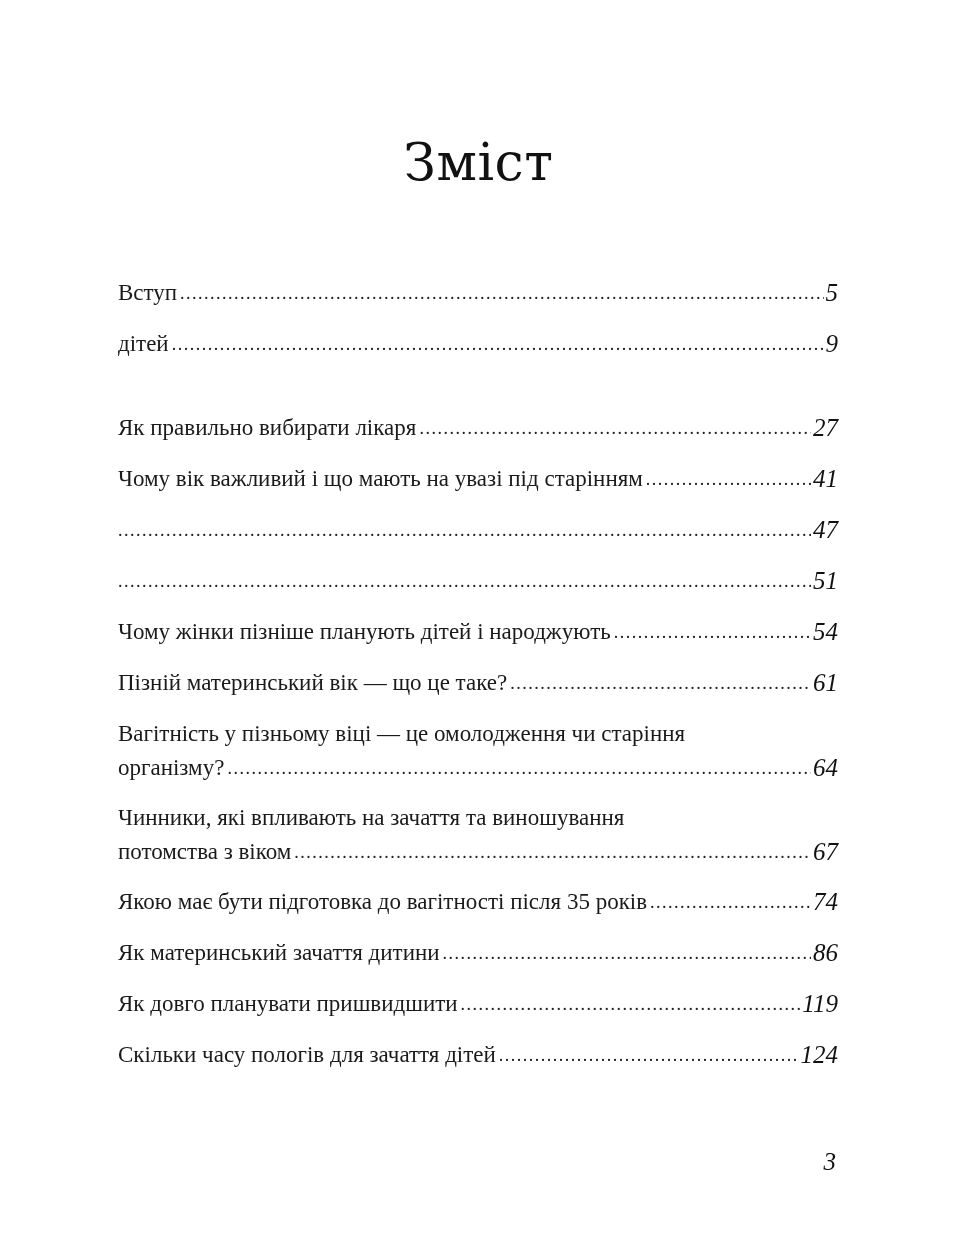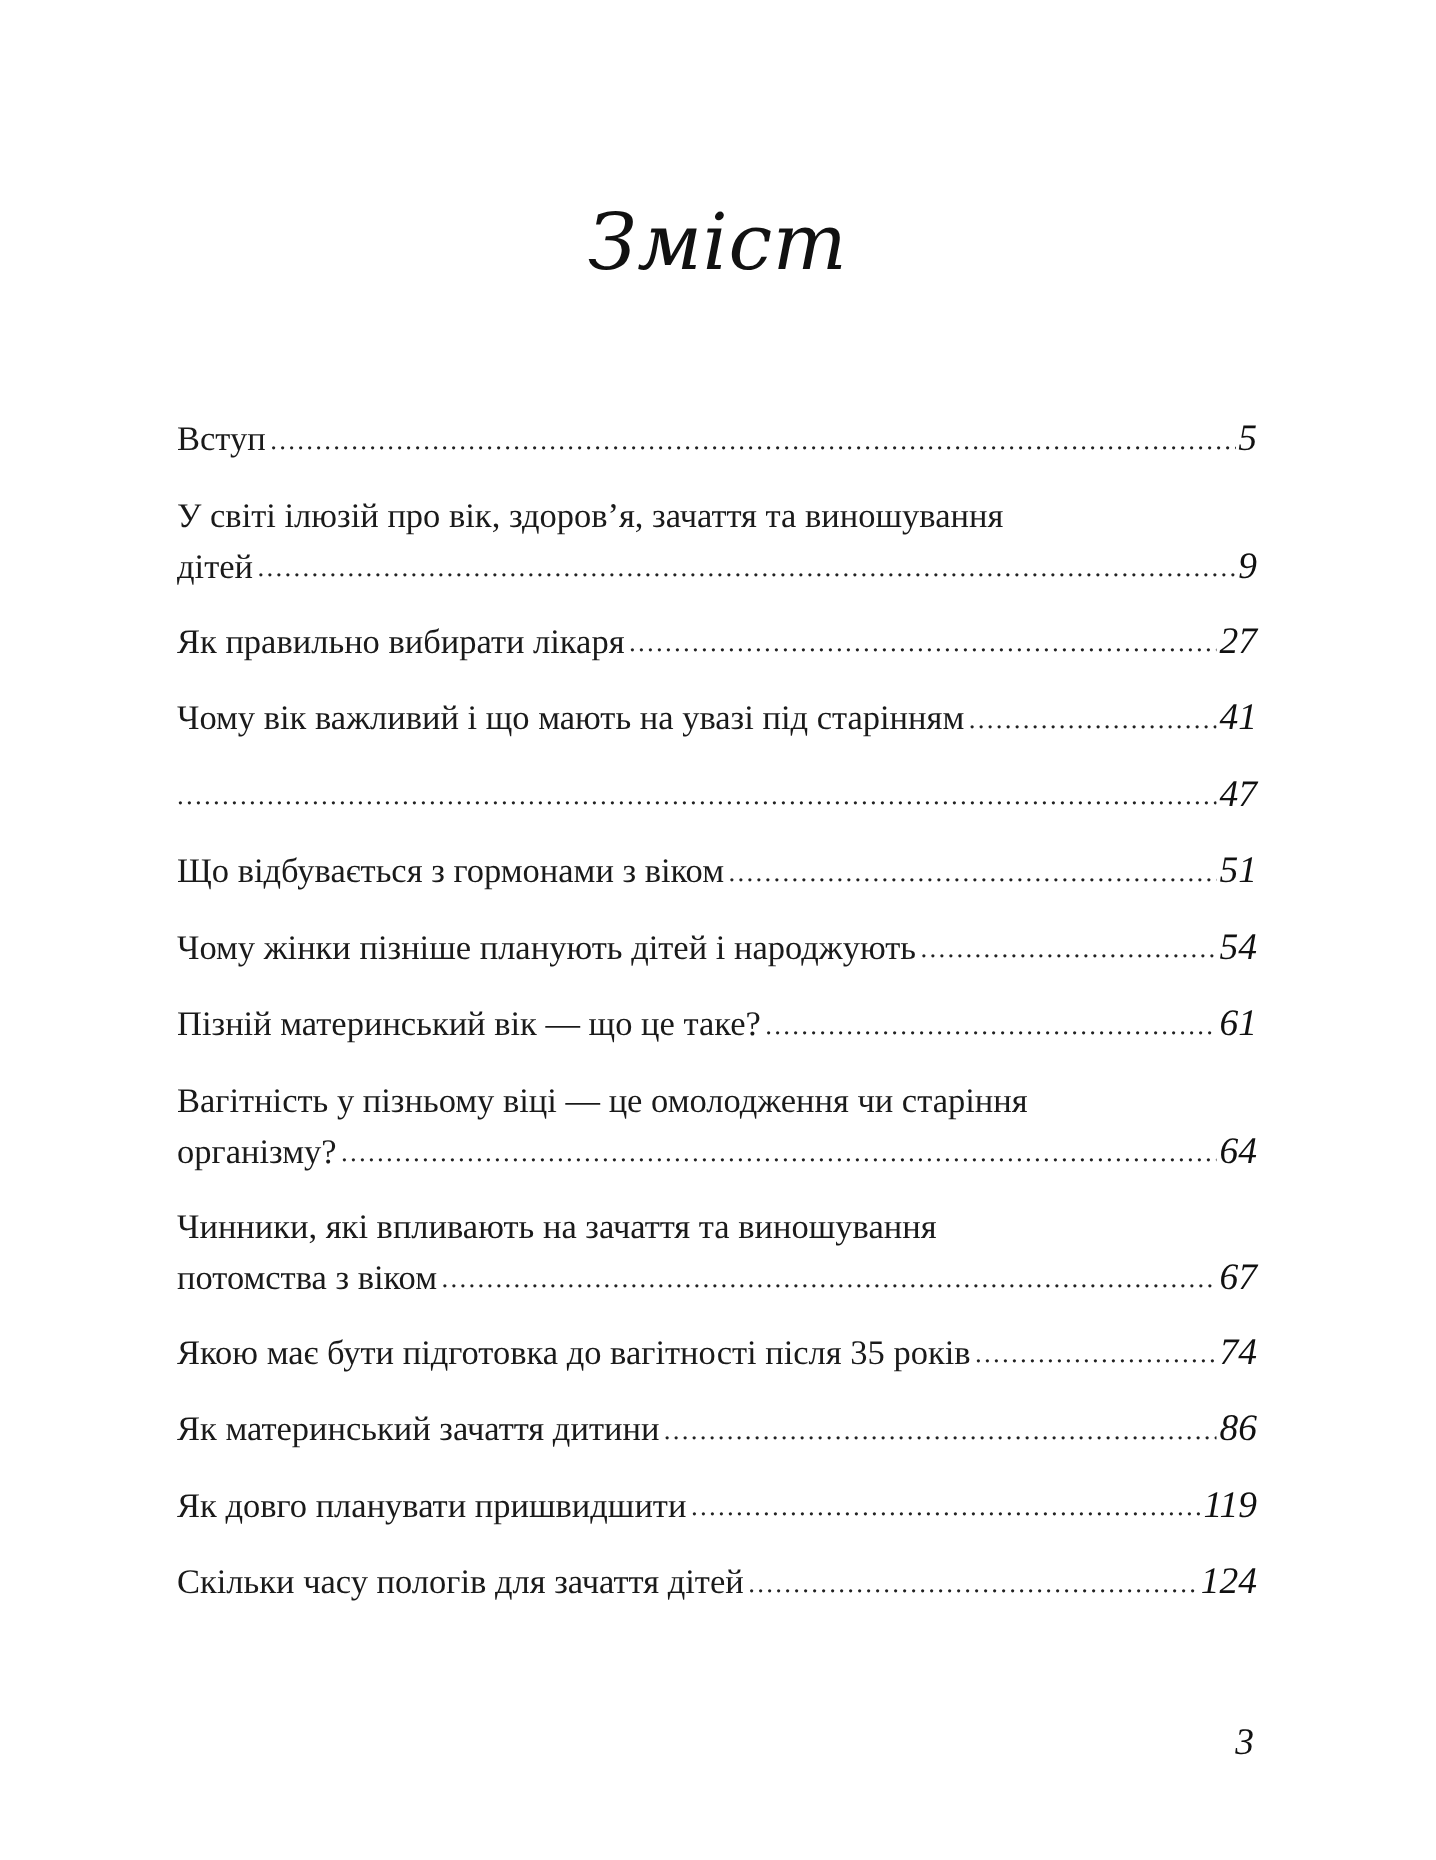--- a/index.html
+++ b/index.html
@@ -1,21 +1,20 @@
 <!DOCTYPE html>
 <html><head>
   <meta charset="utf-8">
   <style>
     html, body { margin: 0; padding: 0; background: #ffffff; }
     body { width: 957px; height: 1240px; position: relative; overflow: hidden; color: #1a1a1a; }
     .title {
       position: absolute; left: 0; right: 0; top: 132px;
       text-align: center;
       font-family: "DejaVu Serif", "Liberation Serif", serif;
-      font-style: italic;
       font-size: 52px;
       letter-spacing: 0.5px;
       color: #111;
     }
     .toc {
       position: absolute; left: 118px; width: 720px; top: 274px;
       font-family: "Liberation Serif", "DejaVu Serif", serif;
       font-size: 23px;
       color: #1a1a1a;
     }
@@ -49,21 +48,20 @@
 
   <div class="entry" style="top:2px">
     <div class="lastline">
       <span class="text">Вступ</span>
       <span class="leader"></span>
       <span class="page">5</span>
     </div>
   </div>
 
   <div class="entry" style="top:53px">
-    <div class="line1">У світі ілюзій про вік, здоров’я, зачаття та виношування</div>
     <div class="lastline">
       <span class="text">дітей</span>
       <span class="leader"></span>
       <span class="page">9</span>
     </div>
   </div>
 
   <div class="entry" style="top:137px">
     <div class="lastline">
       <span class="text">Як правильно вибирати лікаря</span>
@@ -82,21 +80,20 @@
 
   <div class="entry" style="top:239px">
     <div class="lastline">
       <span class="leader"></span>
       <span class="page">47</span>
     </div>
   </div>
 
   <div class="entry" style="top:290px">
     <div class="lastline">
-      <span class="text">Що відбувається з гормонами з віком</span>
       <span class="leader"></span>
       <span class="page">51</span>
     </div>
   </div>
 
   <div class="entry" style="top:341px">
     <div class="lastline">
       <span class="text">Чому жінки пізніше планують дітей і народжують</span>
       <span class="leader"></span>
       <span class="page">54</span>

